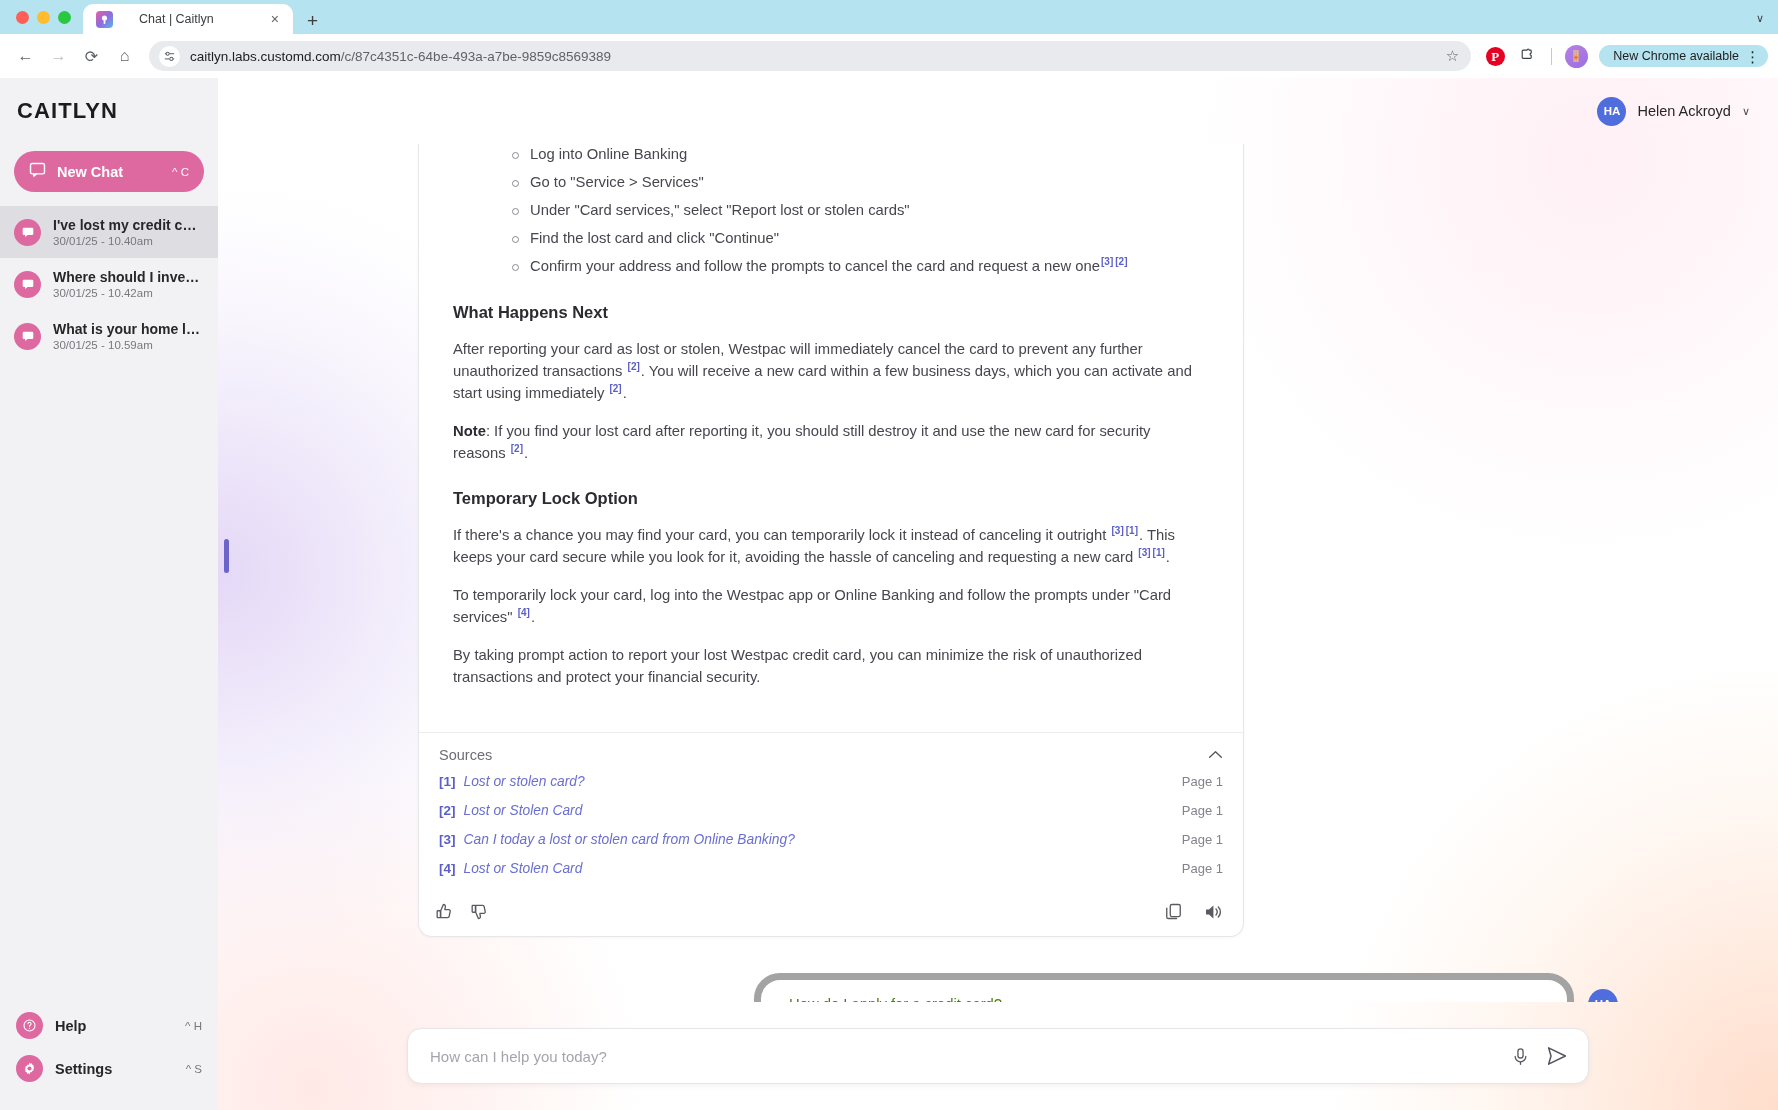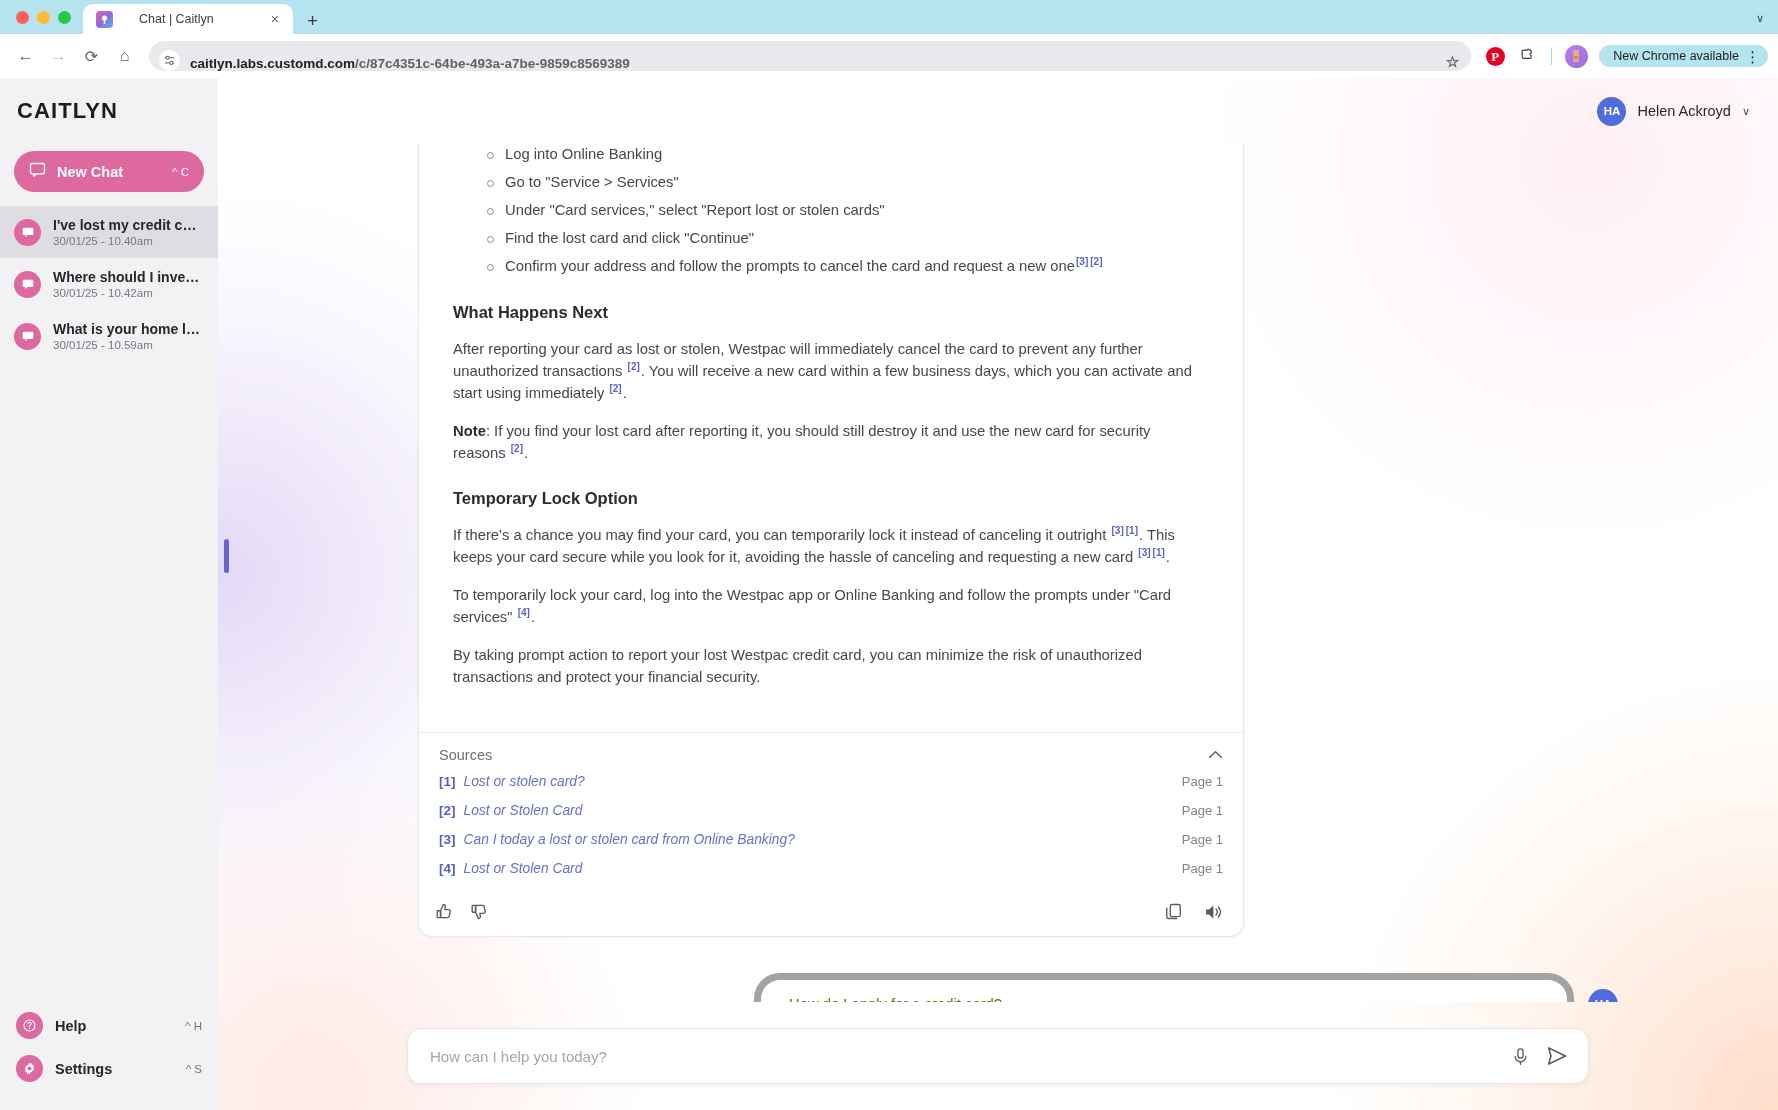--- a/index.html
+++ b/index.html
@@ -49,22 +49,22 @@
     gap: 2px; padding: 0 10px; flex: 0 0 44px;
   }
   .nav-btn {
     width: 31px; height: 31px; border-radius: 50%;
     display: flex; align-items: center; justify-content: center;
     color: #5f6368; font-size: 16px; flex: 0 0 31px;
   }
   .nav-btn.fwd { color: #bdc1c6; }
   .omnibox {
     flex: 1; height: 30px; background: #e8eaed; border-radius: 16px;
-    display: flex; align-items: flex-end; padding: 0 12px 0 10px;
-    margin: 0 7px; gap: 10px; min-width: 0; font-weight: bold;
+    display: flex; align-items: center; padding: 0 12px 0 10px;
+    margin: 0 7px; gap: 10px; min-width: 0;
   }
   .omni-toggle-icon {
     width: 21px; height: 21px; border-radius: 50%; background: #fff;
     display: flex; align-items: center; justify-content: center; flex: 0 0 21px;
   }
   .omni-url {
     flex: 1; font-size: 13.5px; color: #202124;
     white-space: nowrap; overflow: hidden;
   }
   .omni-url .host { color: #202124; }
@@ -180,21 +180,21 @@
     border: 1px solid #e7e7ea; border-radius: 14px;
     border-top: none; border-top-left-radius: 0; border-top-right-radius: 0;
     box-shadow: 0 1px 3px rgba(0,0,0,0.04);
     position: relative; top: 0;
     margin-left: 200px;
   }
   .answer-body { padding: 0 18px 22px 14px; }
   .ul-steps { list-style: none; padding: 0 0 0 72px; margin: 0; }
   .ul-steps li {
     position: relative; font-size: 14.8px; line-height: 21.5px;
-    color: #46464e; padding: 0 0 0 0; margin-bottom: 6.5px;
+    color: #46464e; padding: 0 0 0 0; margin-bottom: 6.5px; margin-left: 25px;
   }
   .ul-steps li::before {
     content: ""; position: absolute; left: -18px; top: 8px;
     width: 5px; height: 5px; border: 1px solid #8a8a93; border-radius: 50%;
   }
   h3.sec {
     font-size: 16.5px; font-weight: 700; color: #2b2b31;
     margin: 25px 0 0 20px;
   }
   p.para {

